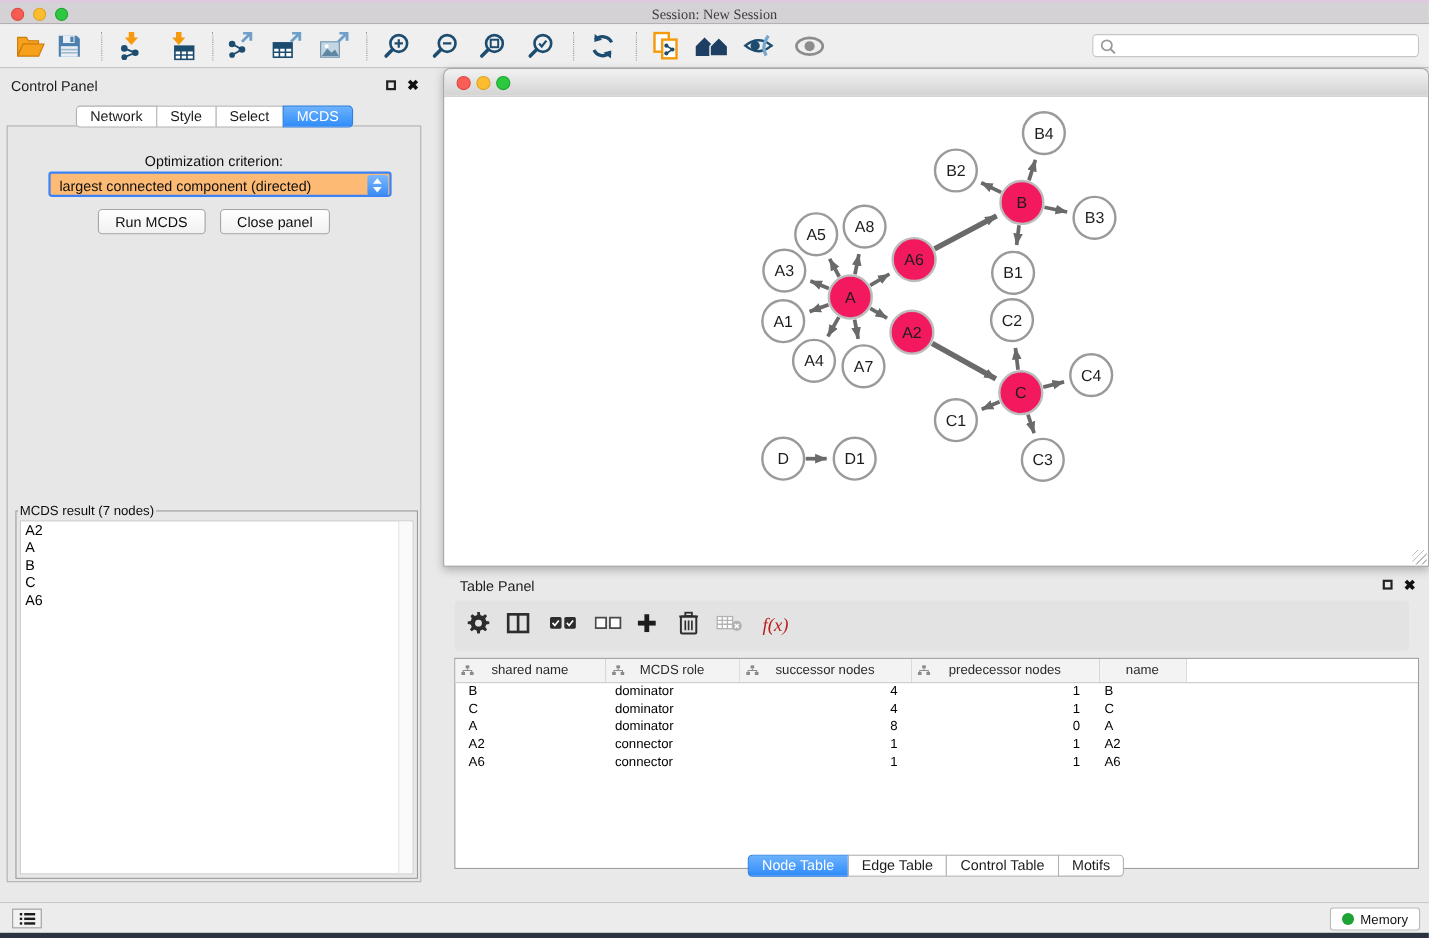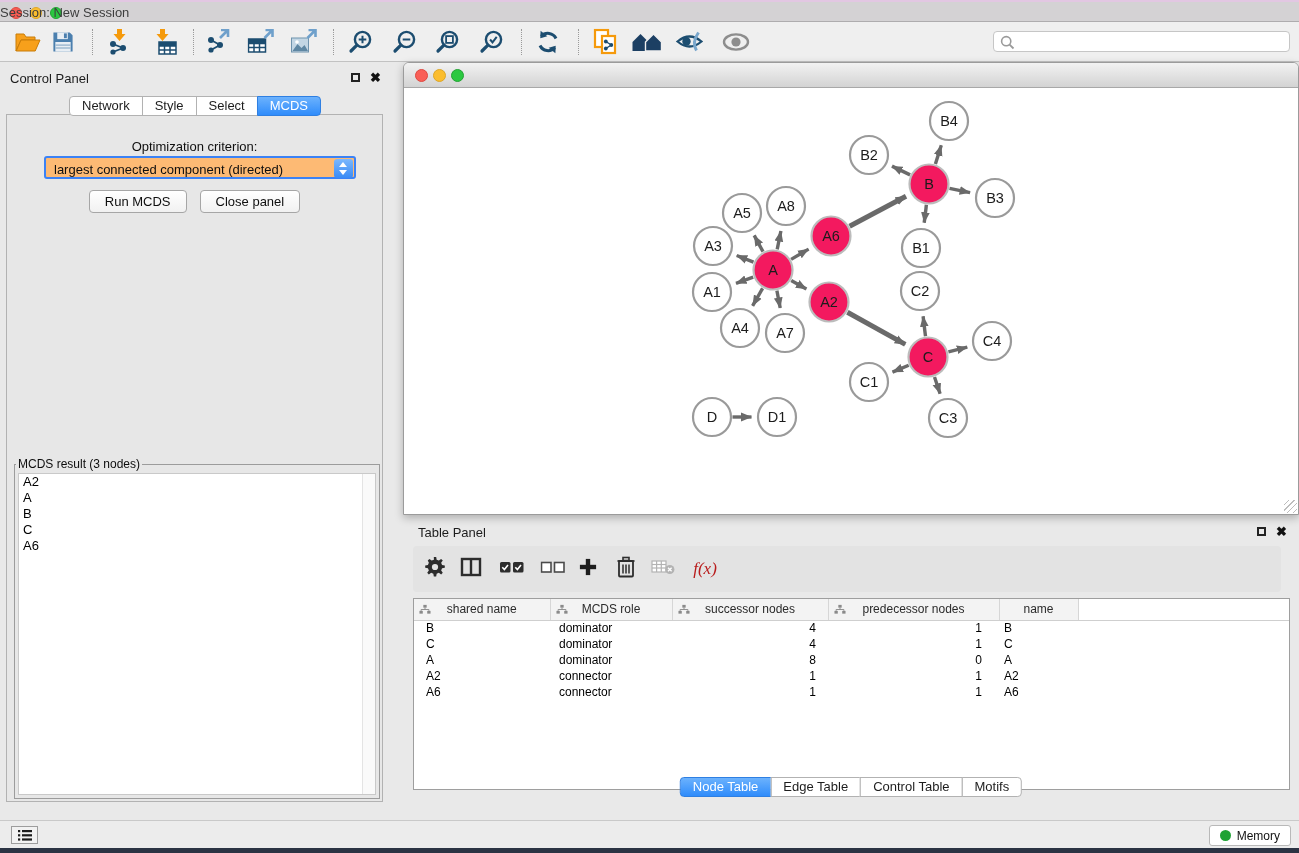--- a/index.html
+++ b/index.html
@@ -2,22 +2,22 @@
 <html><head>
 <meta charset="utf-8">
 <style>
   * { margin:0; padding:0; box-sizing:border-box; }
   html,body { width:1299px; height:853px; overflow:hidden; }
   body { font-family:"Liberation Sans", sans-serif; background:#e9e9e9; position:relative; }
 
   
   .titlebar { position:absolute; left:0; top:0; width:1299px; height:22px;
     background:#d4d2d4; border-top:2px solid #e2c7e2; border-bottom:1px solid #aeacae; }
-  .titlebar .title { position:absolute; left:0; width:100%; top:3px; 
-    font-size:13px; color:#3d3d3d; }
+  .titlebar .title { position:absolute; left:0; width:100%; top:3px; text-align:center;
+    font-size:13px; color:#3d3d3d;font-family:Liberation Serif, serif; }
   .tl { position:absolute; top:5px; width:12px; height:12px; border-radius:50%; }
   .tl.r { left:10px; background:#f75b52; border:1px solid #dd4a42; }
   .tl.y { left:30px; background:#fbbd2e; border:1px solid #dca627; }
   .tl.g { left:50px; background:#2bc840; border:1px solid #23a334; }
 
   
   .toolbar { position:absolute; left:0; top:22px; width:1299px; height:40px;
     background:#efefef; border-bottom:1px solid #c2c2c2; }
   .tbi { position:absolute; top:50%; transform:translate(-50%,-50%); display:flex;
     align-items:center; justify-content:center; }
@@ -300,21 +300,21 @@
       <span class="stepper">
           <i class="up"></i>
           <i class="dn"></i>
         </span>
     </div>
     <div class="btn-row">
       <button class="mac-btn">Run MCDS</button>
       <button class="mac-btn">Close panel</button>
     </div>
     <fieldset class="result">
-      <legend>MCDS result (3 nodes)</legend>
+      <legend>MCDS result (7 nodes)</legend>
       <div class="result-list">
         <div id="result-items">
             <div class="result-item">A2</div>
             <div class="result-item">A</div>
             <div class="result-item">B</div>
             <div class="result-item">C</div>
             <div class="result-item">A6</div>
           </div>
         <div class="scrollstrip"></div>
       </div>

